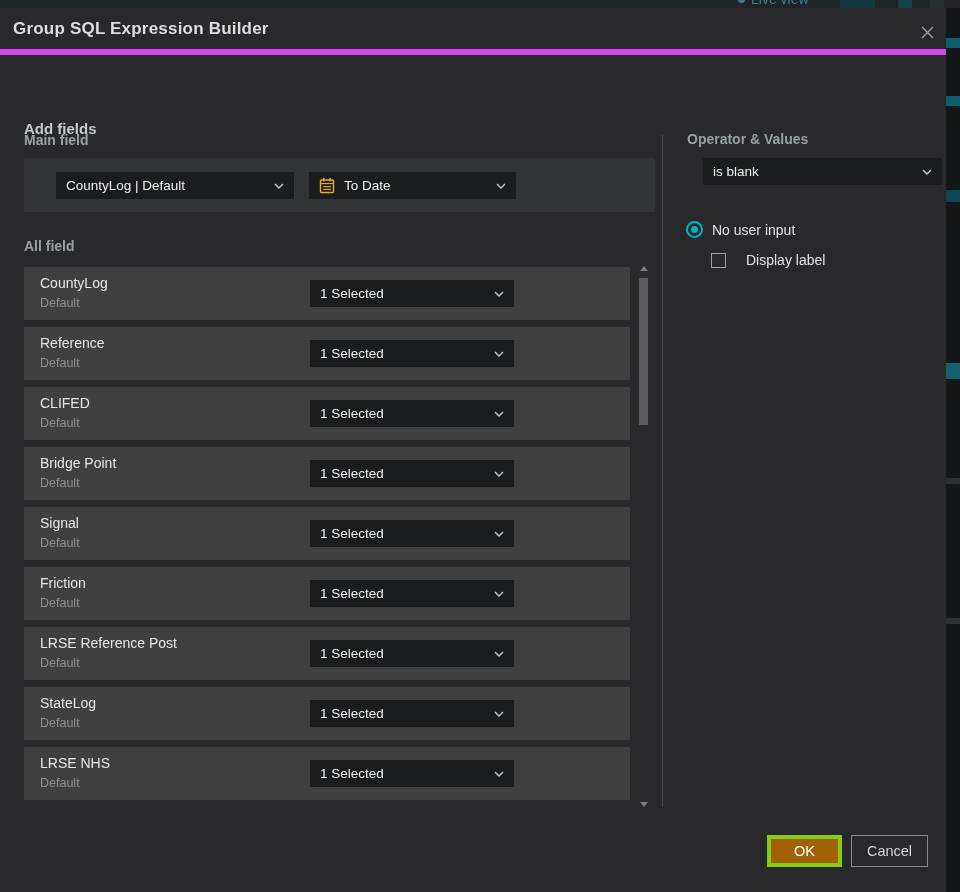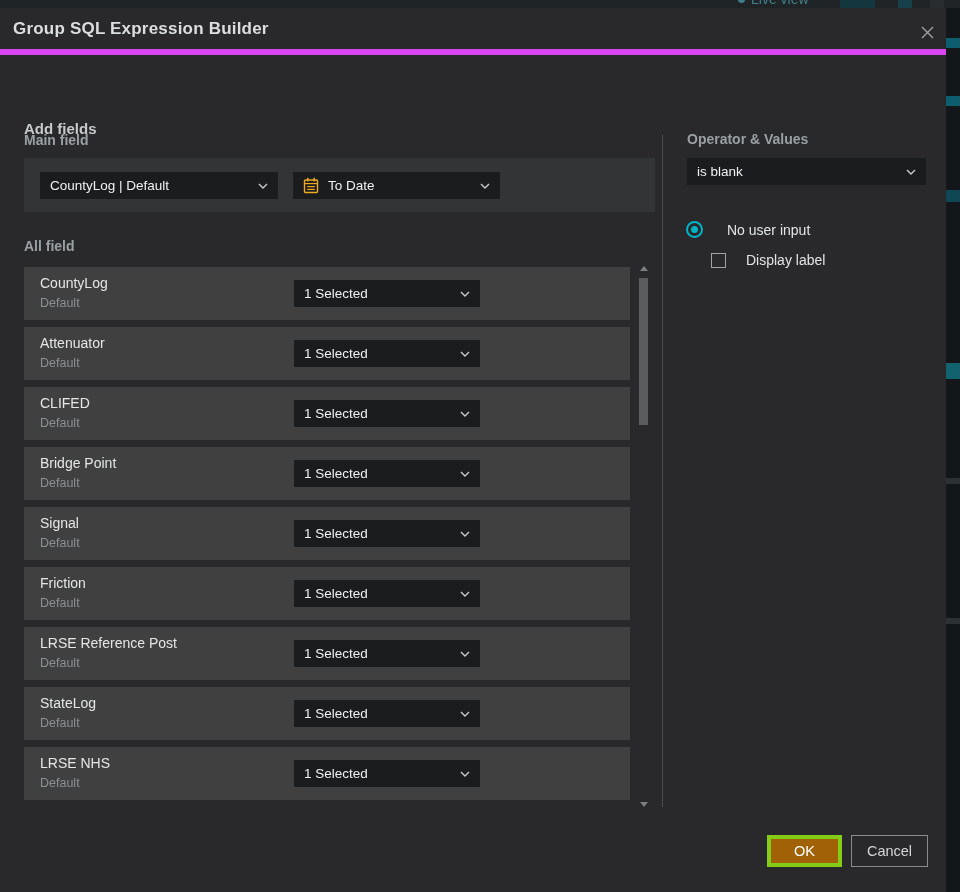--- a/index.html
+++ b/index.html
@@ -60,40 +60,40 @@
   }
   
   .main-field-panel {
     position:absolute; left:24px; top:150px; width:631px; height:54px;
     background:#333436;
   }
   .dropdown {
     background:#1a1c1e; height:27px;
     display:flex; align-items:center;
     padding:0 10px; cursor:pointer;
-    color:#f0f1f1; font-size:13.5px;
+    color:#f0f1f1; font-size:13.5px;margin-left:16px;
   }
   .dropdown .dd-label { flex:1; white-space:nowrap; overflow:hidden; }
   .dropdown svg.chev { flex:none; margin-left:8px; }
   .dd-main-1 { position:absolute; left:16px; top:14px; width:238px; }
   .dd-main-2 { position:absolute; left:269px; top:14px; width:207px; }
   .cal-icon { flex:none; margin-right:9px; display:flex; }
   
   .fields-list { position:absolute; left:24px; top:259px; width:606px; }
   .field-row {
     width:606px; height:53px; margin-bottom:7px;
     background:#404040; position:relative;
   }
   .field-row .f-name {
     position:absolute; left:16px; top:8px; font-size:14px; color:#e4e6e6;
   }
   .field-row .f-sub {
     position:absolute; left:16px; top:29px; font-size:12.5px; color:#8c9193;
   }
-  .field-row .dropdown { position:absolute; left:270px; top:13px; width:186px; }
+  .field-row .dropdown { position:absolute; left:270px; top:13px; width:204px; }
   
   .scrollbar {
     position:absolute; left:639px; top:255px; width:10px; height:547px;
   }
   .scroll-arrow-up, .scroll-arrow-down {
     position:absolute; left:1px; width:0; height:0;
     border-left:4px solid transparent; border-right:4px solid transparent;
   }
   .scroll-arrow-up { top:3px; border-bottom:5px solid #7c7f81; }
   .scroll-arrow-down { bottom:3px; border-top:5px solid #7c7f81; }
@@ -104,21 +104,21 @@
   
   .col-divider {
     position:absolute; left:662px; top:127px; width:1px; height:672px;
     background:#4a4c4d;
   }
   
   .op-label { left:687px; top:123px; }
   .dd-operator { position:absolute; left:687px; top:150px; width:239px; }
   .radio-row {
     position:absolute; left:686px; top:213px;
-    display:flex; align-items:center; gap:24px; cursor:pointer;
+    display:flex; align-items:center; gap:9px; cursor:pointer;
   }
   .radio-outer {
     width:17px; height:17px; border-radius:50%;
     border:2px solid #00b3c7; background:transparent;
     display:flex; align-items:center; justify-content:center; flex:none;
   }
   .radio-inner { width:7px; height:7px; border-radius:50%; background:#00b3c7; }
   .radio-row .r-label { font-size:14px; color:#e2e4e4; }
   .checkbox-row {
     position:absolute; left:711px; top:244px;
@@ -214,21 +214,21 @@
       <div class="f-sub">Default</div>
       <div class="dropdown">
         <span class="dd-label">1 Selected</span>
         <svg class="chev" width="10" height="6" viewBox="0 0 10 6">
             <path d="M1 1 L5 5 L9 1" stroke="#c8cacb" stroke-width="1.4" fill="none"></path>
           </svg>
       </div>
     </div>
 
     <div class="field-row">
-      <div class="f-name">Attenuator</div>
+      <div class="f-name">Reference</div>
       <div class="f-sub">Default</div>
       <div class="dropdown">
         <span class="dd-label">1 Selected</span>
         <svg class="chev" width="10" height="6" viewBox="0 0 10 6">
             <path d="M1 1 L5 5 L9 1" stroke="#c8cacb" stroke-width="1.4" fill="none"></path>
           </svg>
       </div>
     </div>
 
     <div class="field-row">

